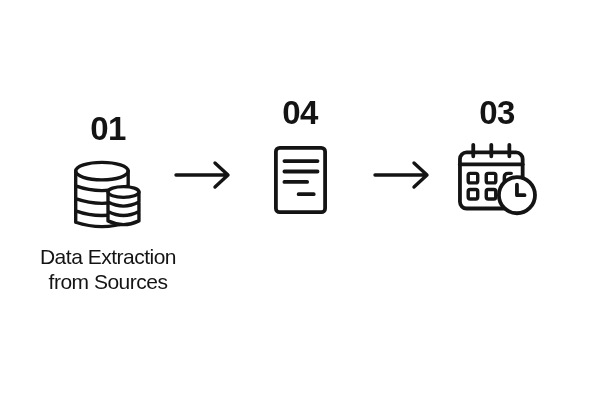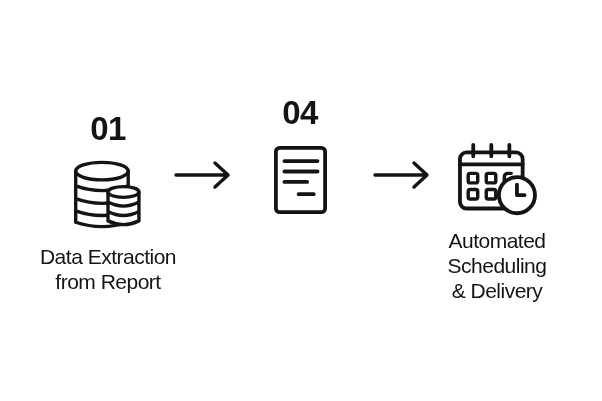--- a/index.html
+++ b/index.html
@@ -56,21 +56,21 @@
         <ellipse class="fill-white" cx="75" cy="49" rx="23" ry="8"></ellipse>
         <path class="stroke" stroke-width="5" d="M52,49 V92 M98,49 V92
           M52,64 Q75,76 98,64
           M52,78 Q75,90 98,78
           M52,92 Q75,103 98,92"></path>
         <ellipse class="stroke" cx="75" cy="49" rx="23" ry="8" stroke-width="5"></ellipse>
       </svg>
     </div>
     <div class="label">
       <span>Data Extraction</span>
-      <span>from Report</span>
+      <span>from Sources</span>
     </div>
   </section>
 
   <svg class="arrow arrow-1" viewBox="0 0 58 32">
     <path class="stroke" stroke-width="3.4" d="M2,16 H52 M41,4 L54,16 L41,28"></path>
   </svg>
 
   <section class="step step-2">
     <div class="num">04</div>
     <div class="icon-wrap">
@@ -79,39 +79,35 @@
         <path class="stroke" stroke-width="4" d="M12,17 H47 M12,28 H47 M12,39 H36 M27,52 H43"></path>
       </svg>
     </div>
   </section>
 
   <svg class="arrow arrow-2" viewBox="0 0 58 32">
     <path class="stroke" stroke-width="3.4" d="M2,16 H52 M41,4 L54,16 L41,28"></path>
   </svg>
 
   <section class="step step-3">
+    <div class="num">03</div>
     <div class="icon-wrap">
       <svg width="82" height="76" viewBox="0 0 86 80">
 
         <rect class="stroke" x="4" y="11" width="66" height="59" rx="7" stroke-width="4"></rect>
         <path class="stroke" stroke-width="4" d="M4,23.5 H70"></path>
 
         <path class="stroke" stroke-width="4" d="M18,3 V15 M37,3 V15 M56,3 V15"></path>
 
         <rect class="stroke" x="12.7" y="33" width="10" height="10" rx="2" stroke-width="3.6"></rect>
         <rect class="stroke" x="31.7" y="33" width="10" height="10" rx="2" stroke-width="3.6"></rect>
         <rect class="stroke" x="12.7" y="50" width="10" height="10" rx="2" stroke-width="3.6"></rect>
         <rect class="stroke" x="31.7" y="50" width="10" height="10" rx="2" stroke-width="3.6"></rect>
         <path class="stroke" stroke-width="3.6" d="M50.7,41 V37 Q50.7,33 54.7,33 H58"></path>
 
         <circle class="fill-white" cx="64" cy="56" r="19"></circle>
         <circle class="stroke" cx="64" cy="56" r="19" stroke-width="4"></circle>
         <path class="stroke" stroke-width="4" d="M64,45 V56 H72"></path>
       </svg>
     </div>
-    <div class="label">
-      <span>Automated</span>
-      <span>Scheduling</span>
-      <span>&amp; Delivery</span>
-    </div>
   </section>
 
 </div>
 
 </body></html>

